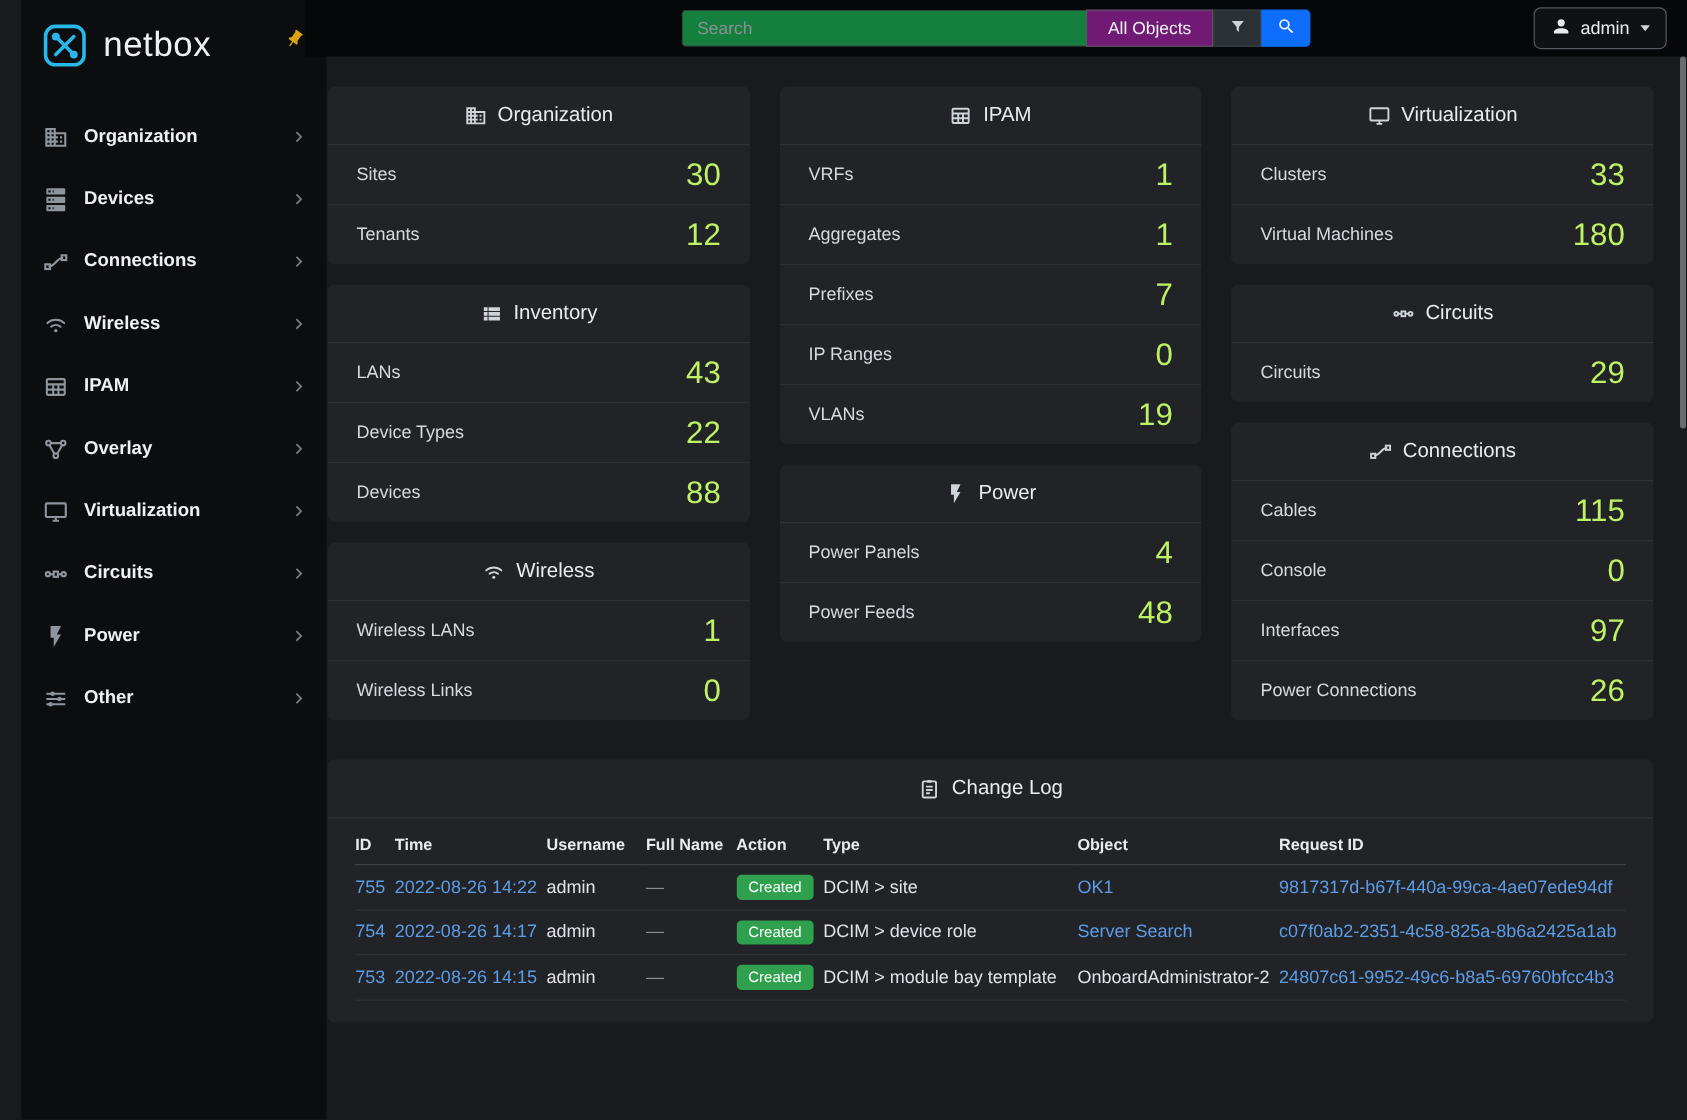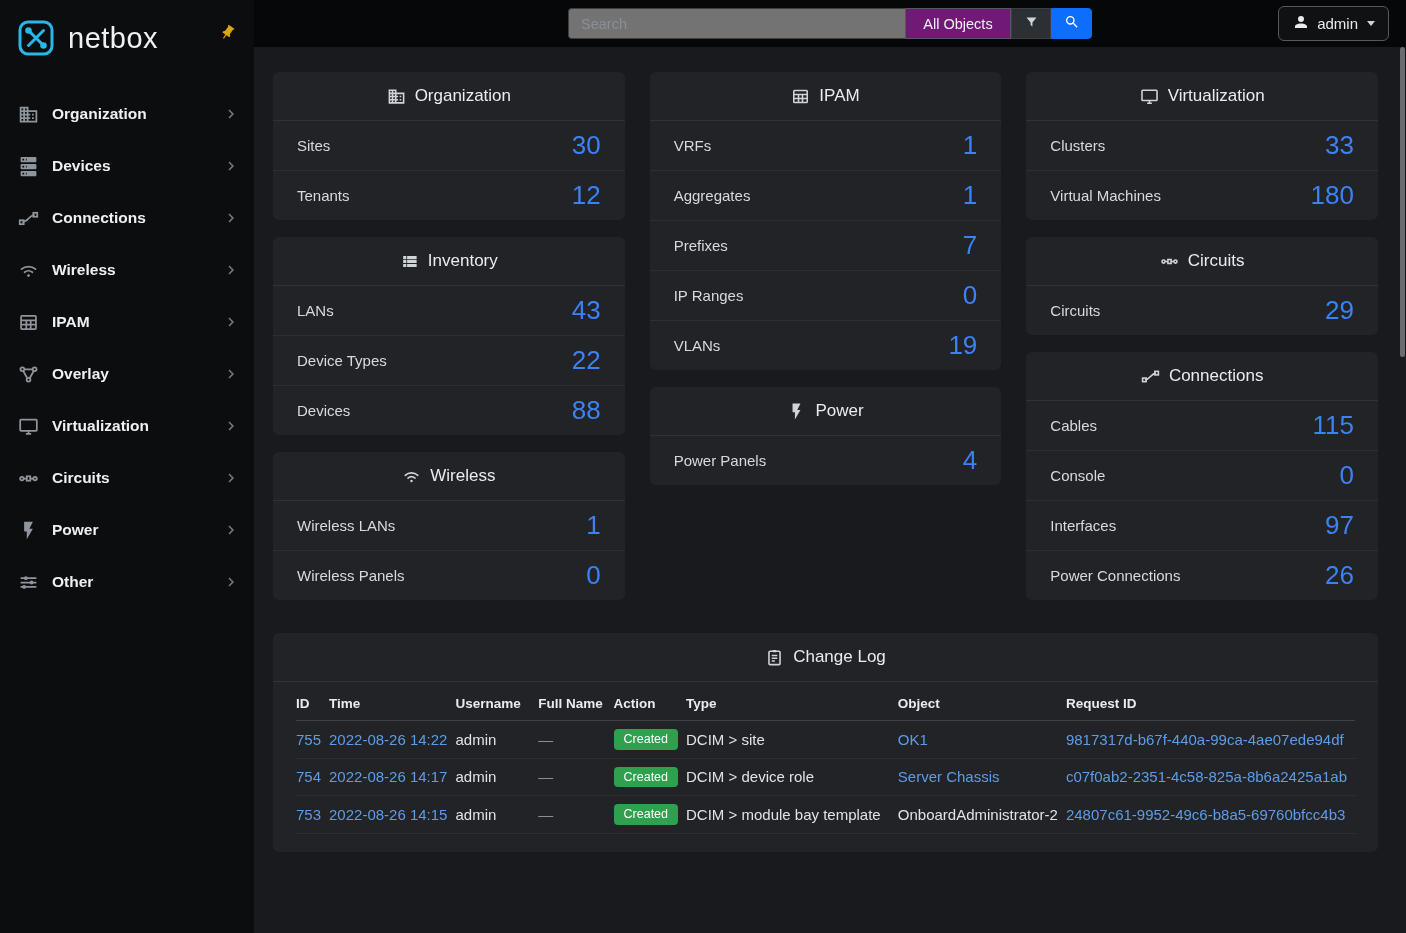--- a/index.html
+++ b/index.html
@@ -7,37 +7,37 @@
     --brand-blue:#29b6e8; --pin-yellow:#d9a514;
   }
   *{box-sizing:border-box;}
   html,body{margin:0;padding:0;}
   body{
     width:1406px;height:933px;overflow:hidden;position:relative;
     background:#191a1d;color:#e7eaed;
     font-family:"Liberation Sans",sans-serif;
   }
   
-  .sidebar{position:absolute;left:0;top:0;width:254px;height:933px;background:#0c0d0f;}
+  .sidebar{position:absolute;left:18px;top:0;width:254px;height:933px;background:#0c0d0f;}
   .logo-row{display:flex;align-items:center;gap:10px;padding:16px 14px 14px 14px;position:relative;}
   .logo-mark{width:44px;height:44px;color:var(--brand-blue,#29b6e8);flex:0 0 auto;}
   .logo-text{font-size:29px;font-weight:500;color:#eef1f3;letter-spacing:.5px;}
   .pin{position:absolute;right:18px;top:24px;width:17px;height:17px;color:var(--pin-yellow,#d9a514);transform:rotate(35deg);}
   .nav{margin-top:14px;}
   .nav-item{display:flex;align-items:center;height:52px;padding:0 14px 0 18px;cursor:pointer;}
   .nav-icon{width:21px;height:21px;color:#8e959c;flex:0 0 auto;margin-right:13px;}
   .nav-icon svg{width:21px;height:21px;display:block;}
   .nav-label{font-size:15.5px;font-weight:600;color:#eef1f3;}
   .nav-chevron{margin-left:auto;width:18px;height:18px;color:#767c83;}
   .nav-chevron svg{width:18px;height:18px;display:block;}
   
   .topbar{position:absolute;left:254px;top:0;width:1152px;height:47px;background:#060708;display:flex;align-items:center;}
   .search-group{display:flex;height:31px;margin:0 auto;}
   .search-input{
-    width:337px;height:31px;background:#737373;border:1px solid #3a3f44;border-right:none;
+    width:337px;height:31px;background:#15803d;border:1px solid #3a3f44;border-right:none;
     border-radius:4px 0 0 4px;color:#cfd4d9;font-size:14.5px;padding:0 12px;outline:none;
     font-family:"Liberation Sans",sans-serif;
   }
   .search-input::placeholder{color:#8a9097;}
   .scope-btn{
     width:106px;height:31px;background:#701a75;border:1px solid #55595e;color:#f0f2f4;
     font-size:14.5px;display:flex;align-items:center;justify-content:center;cursor:pointer;
   }
   .filter-btn{
     width:40px;height:31px;background:#2b3035;border:1px solid #3a3f44;color:#cfd4d9;
@@ -66,21 +66,21 @@
     border-bottom:1px solid rgba(255,255,255,.07);
   }
   .card-header .card-icon{width:19px;height:19px;color:#cfd4d9;}
   .card-header .card-icon svg{width:19px;height:19px;display:block;}
   .stat-row{
     display:flex;align-items:center;justify-content:space-between;
     padding:9px 24px;min-height:49px;cursor:pointer;text-align:center;
   }
   .stat-row + .stat-row{border-top:1px solid rgba(255,255,255,.06);}
   .stat-label{font-size:15px;color:#d6dade;text-decoration:none;}
-  .stat-value{font-size:26px;font-weight:400;color:#3b82f6;}
+  .stat-value{font-size:26px;font-weight:400;color:#bef264;}
   
   .changelog{margin:33px 28px 0 19px;}
   .changelog-table{width:100%;border-collapse:collapse;margin:4px 0 0 0;}
   .changelog-wrap{padding:0 23px 18px 23px;}
   th{
     text-align:left;font-size:13.5px;font-weight:700;color:#e9ecef;
     padding:10px 8px 9px 0;border-bottom:1px solid #3c4147;
   }
   td{
     font-size:15px;color:#dfe3e7;padding:8px 8px 8px 0;
@@ -362,21 +362,21 @@
                 <circle cx="12" cy="17.8" r="1.6" fill="currentColor" stroke="none"></circle>
               </svg>
           </span>
           <span>Wireless</span>
         </div>
         <div class="stat-row">
           <a class="stat-label">Wireless LANs</a>
           <span class="stat-value">1</span>
         </div>
         <div class="stat-row">
-          <a class="stat-label">Wireless Panels</a>
+          <a class="stat-label">Wireless Links</a>
           <span class="stat-value">0</span>
         </div>
       </div>
     </div>
 
     <div class="col">
       <div class="card">
         <div class="card-header">
           <span class="card-icon">
             <svg viewBox="0 0 24 24" fill="none" stroke="currentColor" stroke-width="2">
@@ -413,20 +413,24 @@
           <span class="card-icon">
             <svg viewBox="0 0 24 24">
                 <path fill="currentColor" d="M7,2V13H10V22L17,10H13L17,2H7Z"></path>
               </svg>
           </span>
           <span>Power</span>
         </div>
         <div class="stat-row">
           <a class="stat-label">Power Panels</a>
           <span class="stat-value">4</span>
+        </div>
+        <div class="stat-row">
+          <a class="stat-label">Power Feeds</a>
+          <span class="stat-value">48</span>
         </div>
       </div>
     </div>
 
     <div class="col">
       <div class="card">
         <div class="card-header">
           <span class="card-icon">
             <svg viewBox="0 0 24 24" fill="none" stroke="currentColor" stroke-width="2">
                 <rect x="2.5" y="4" width="19" height="13" rx="1"></rect>
@@ -540,21 +544,21 @@
             <td><a class="tbl-link">OK1</a></td>
             <td><a class="tbl-link">9817317d-b67f-440a-99ca-4ae07ede94df</a></td>
           </tr>
           <tr>
             <td><a class="tbl-link">754</a></td>
             <td><a class="tbl-link">2022-08-26 14:17</a></td>
             <td><span>admin</span></td>
             <td><span class="muted">—</span></td>
             <td><span class="badge">Created</span></td>
             <td><span>DCIM &gt; device role</span></td>
-            <td><a class="tbl-link">Server Chassis</a></td>
+            <td><a class="tbl-link">Server Search</a></td>
             <td><a class="tbl-link">c07f0ab2-2351-4c58-825a-8b6a2425a1ab</a></td>
           </tr>
           <tr>
             <td><a class="tbl-link">753</a></td>
             <td><a class="tbl-link">2022-08-26 14:15</a></td>
             <td><span>admin</span></td>
             <td><span class="muted">—</span></td>
             <td><span class="badge">Created</span></td>
             <td><span>DCIM &gt; module bay template</span></td>
             <td><span>OnboardAdministrator-2</span></td>

